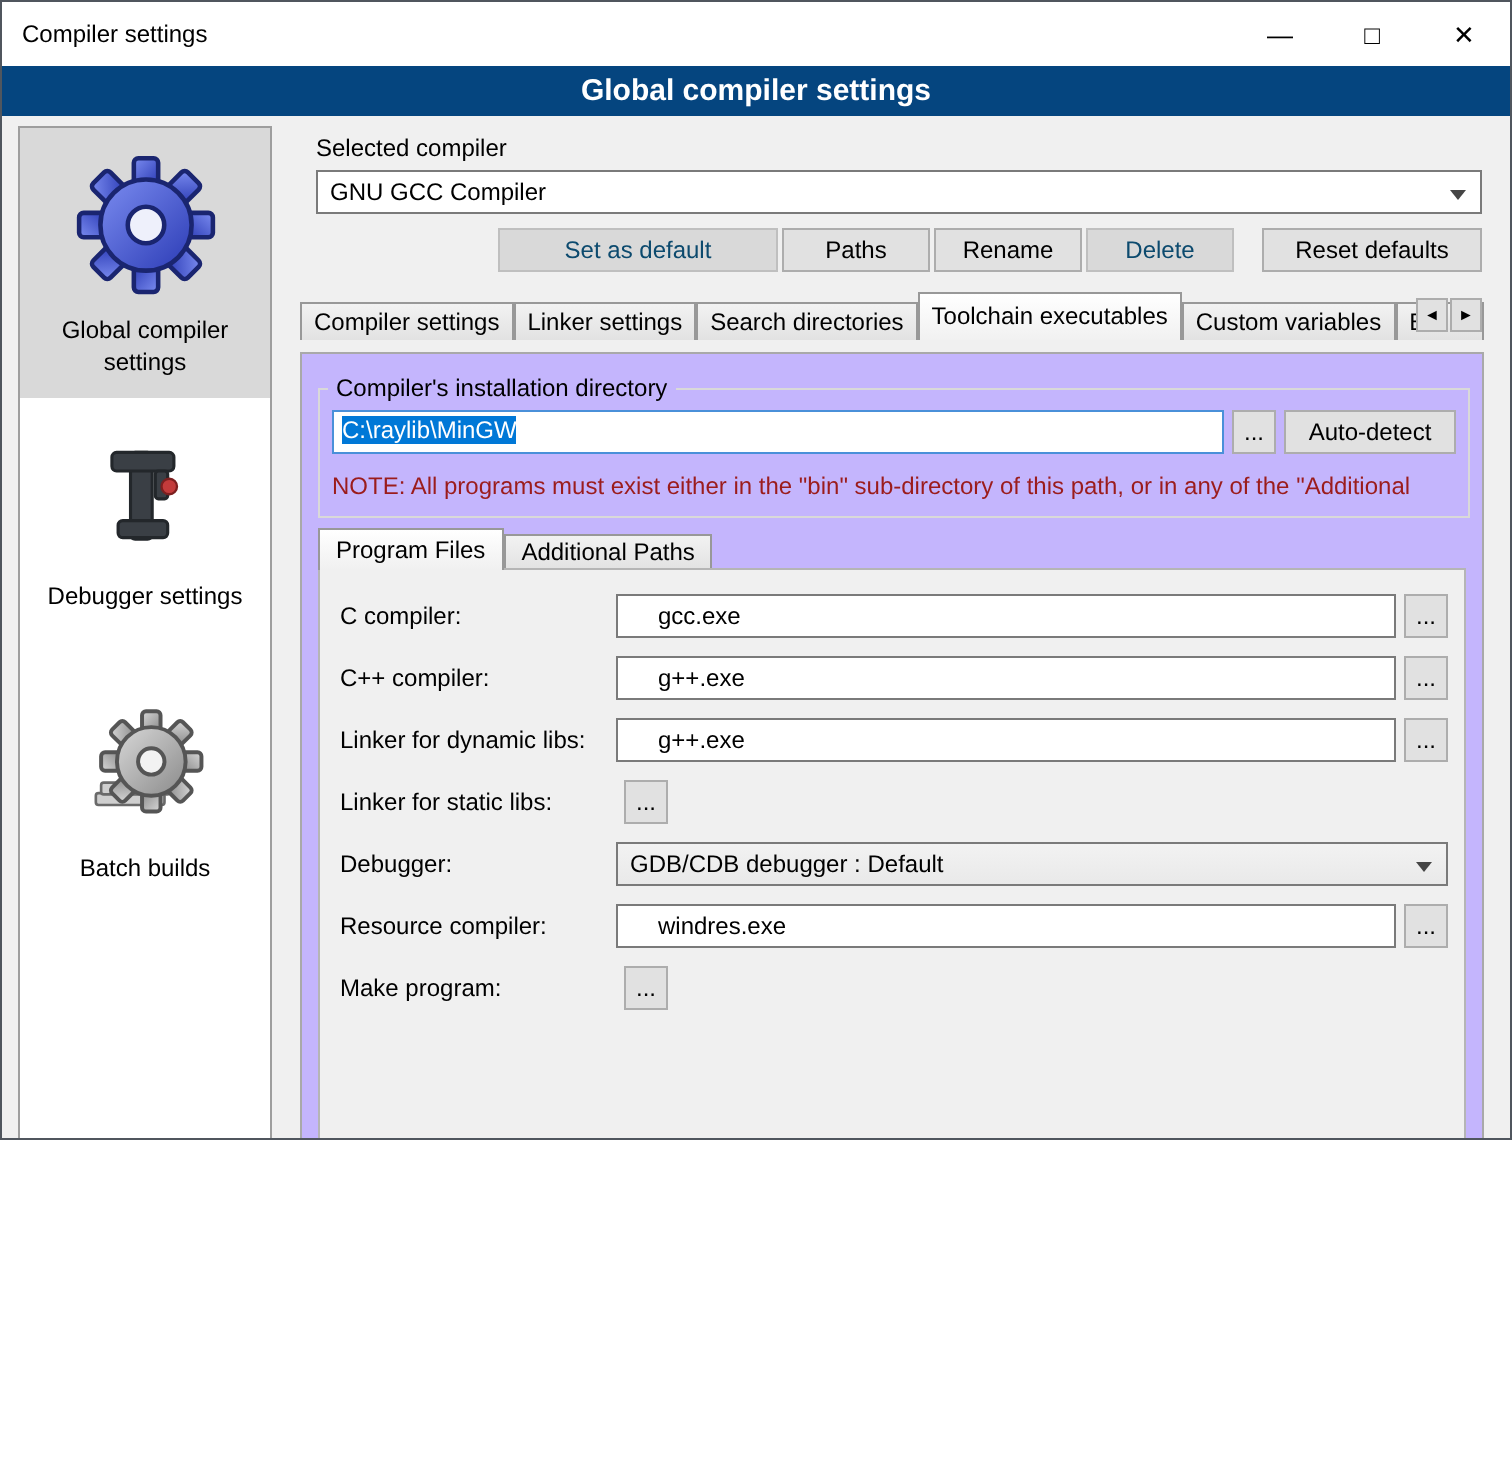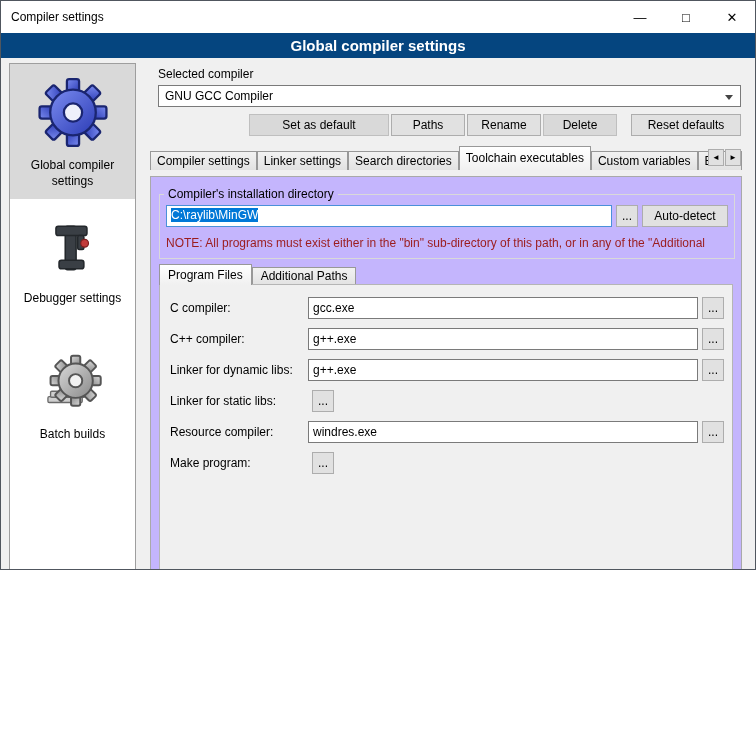--- a/index.html
+++ b/index.html
@@ -35,21 +35,21 @@
   .sec-label { position:absolute; left:157px; top:66px; font-size:12px; }
   .combo { background:#fff; border:1px solid #7a7a7a; height:22px; display:flex; align-items:center;
            padding:0 22px 0 6px; position:relative; cursor:default; font-size:12px; }
   .combo-arrow { position:absolute; right:7px; top:9px; width:0; height:0;
                  border-left:4px solid transparent; border-right:4px solid transparent;
                  border-top:5px solid #454545; }
   .compiler-combo { position:absolute; left:157px; top:84px; width:583px; }
 
   .btn { background:#e1e1e1; border:1px solid #adadad; font-size:12px; height:22px;
          font-family:"Liberation Sans", sans-serif; cursor:pointer; color:#000; }
-  .btn:disabled, .btn.is-disabled { background:#d9d9d9; border-color:#bfbfbf; color:#000000; }
+  .btn:disabled, .btn.is-disabled { background:#d9d9d9; border-color:#bfbfbf; color:#0c4a6e; }
   .btn-row { position:absolute; left:157px; top:113px; width:583px; display:flex; justify-content:flex-end; gap:2px; }
   .btn-row .b-setdef { width:140px; }
   .btn-row .b-copy, .btn-row .b-rename, .btn-row .b-delete { width:74px; }
   .btn-row .b-reset { width:110px; margin-left:12px; }
 
   
   .tabs { position:absolute; left:149px; top:145px; width:592px; height:24px;
           display:flex; align-items:flex-end; padding-right:36px; overflow:hidden; }
   .tab { height:19px; line-height:18px; padding:0 6px; white-space:nowrap; font-size:12px;
          background:linear-gradient(#f2f2f2,#e2e2e2); border:1px solid #989898; border-bottom:none;
@@ -80,21 +80,21 @@
   .subtab { height:18px; line-height:17px; padding:0 8px; font-size:12px;
             background:linear-gradient(#f2f2f2,#e2e2e2); border:1px solid #989898; border-bottom:none;
             cursor:pointer; white-space:nowrap; }
   .subtab.active { height:21px; line-height:20px; background:linear-gradient(#ffffff,#f0f0f0);
                    position:relative; z-index:5; }
 
   .subpanel { position:absolute; left:8px; right:8px; top:107px; bottom:10px;
               border:1px solid #b5b5b5; background:#f0f0f0; padding-top:12px; }
   .form-row { display:flex; align-items:center; height:22px; margin:0 8px 9px 10px; }
   .form-label { width:138px; flex:none; font-size:12px; }
-  .text-input { flex:1; height:22px; border:1px solid #7a7a7a; background:#fff; padding:0 4px;
+  .text-input { flex:1; height:22px; border:1px solid #7a7a7a; background:#fff; padding:0 20px;
                 font-size:12px; font-family:"Liberation Sans", sans-serif; min-width:0; }
   .form-row .b-browse { margin-left:4px; }
   .debugger-combo { flex:1; background:linear-gradient(#f2f2f2,#e9e9e9); }
 
   
   .footer { position:absolute; top:708px; right:12px; display:flex; gap:10px; }
   .footer .btn { width:74px; }
 </style>
 </head>
 <body>
@@ -253,20 +253,27 @@
         <span class="form-label">Linker for dynamic libs:</span>
         <input class="text-input" value="g++.exe" style="">
         <button class="btn b-browse">...</button>
       </div>
 
       <div class="form-row">
         <span class="form-label">Linker for static libs:</span>
         <button class="btn b-browse">...</button>
       </div>
 
+      <div class="form-row">
+        <span class="form-label">Debugger:</span>
+        <div class="combo debugger-combo">
+          <span>GDB/CDB debugger : Default</span>
+          <span class="combo-arrow"></span>
+        </div>
+      </div>
 
       <div class="form-row">
         <span class="form-label">Resource compiler:</span>
         <input class="text-input" value="windres.exe" style="">
         <button class="btn b-browse">...</button>
       </div>
 
       <div class="form-row">
         <span class="form-label">Make program:</span>
         <button class="btn b-browse">...</button>

